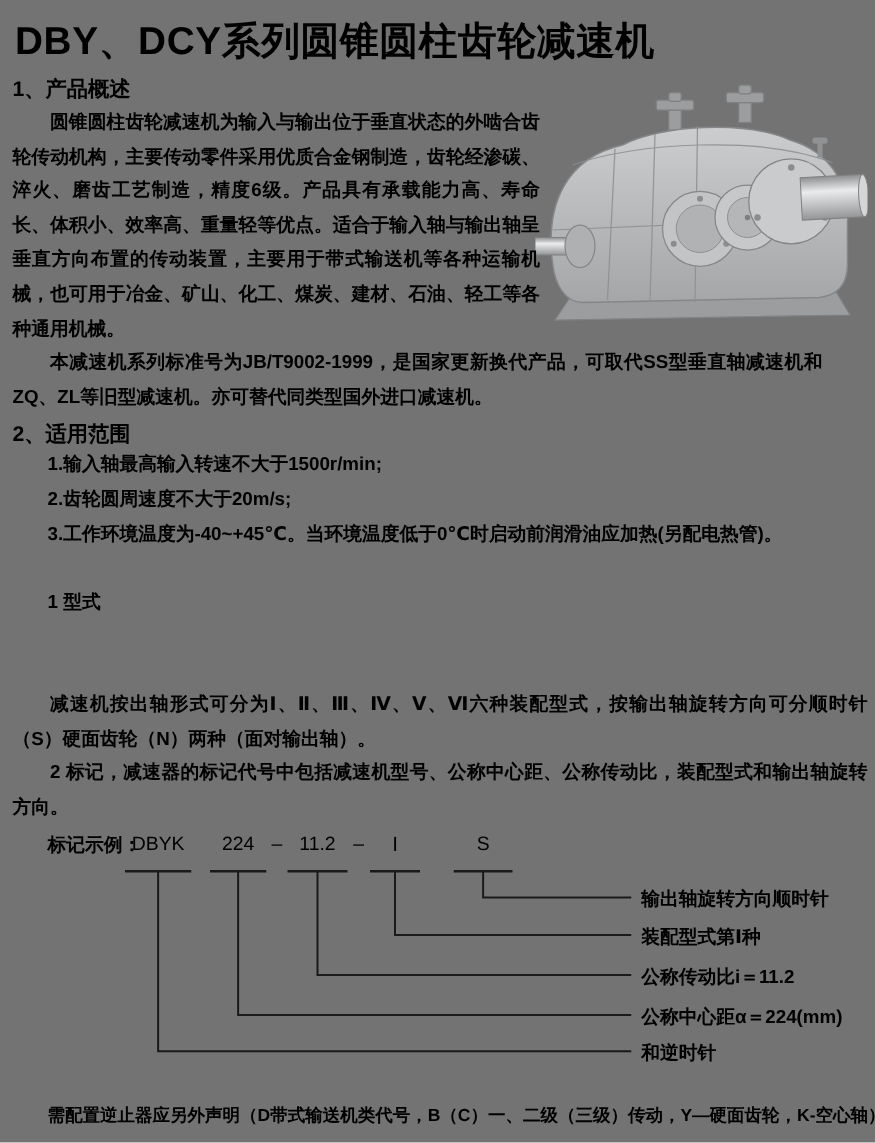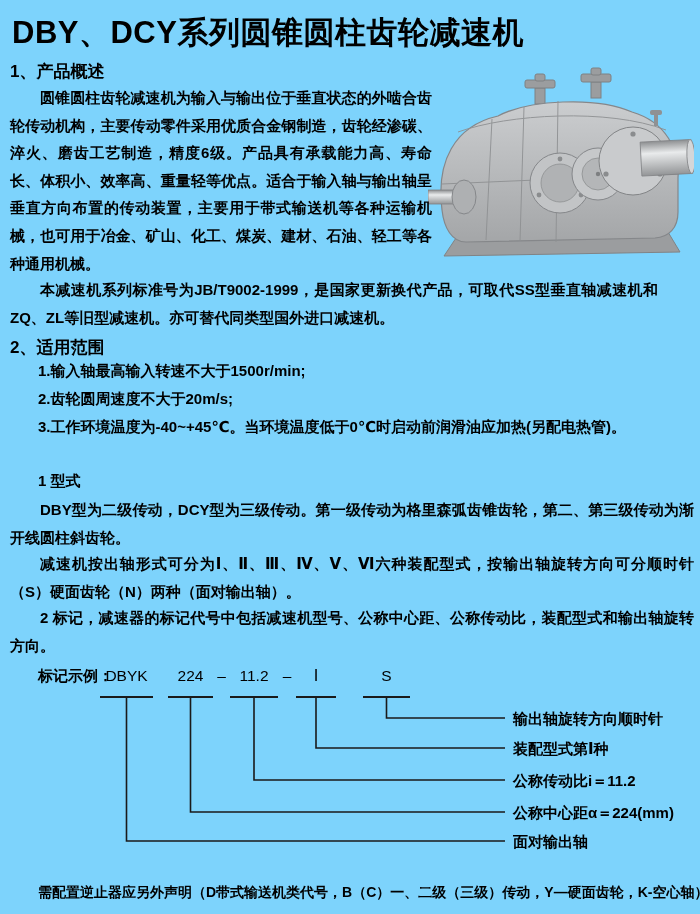--- a/index.html
+++ b/index.html
@@ -1,18 +1,18 @@
 <!DOCTYPE html>
 <html><head>
 <meta charset="utf-8">
 <style>
   * { margin:0; padding:0; box-sizing:border-box; }
   html,body { background:#ffffff; }
   .page {
-    position:relative; width:700px; height:914px; background:#7dd3fc;
+    position:relative; width:700px; height:914px; background:#737373;
     color:#000; overflow:hidden;
     font-family:"Liberation Sans","DejaVu Sans",sans-serif;
   }
   .title {
     position:absolute; top:12px; left:12px;
     font-size:31px; font-weight:bold; letter-spacing:0.5px; white-space:nowrap;
   }
   .h2 {
     position:absolute; left:10px;
     font-size:17px; font-weight:bold; white-space:nowrap;
@@ -119,21 +119,20 @@
 
   <div class="body-par" style="top:84px; width:422px;">圆锥圆柱齿轮减速机为输入与输出位于垂直状态的外啮合齿轮传动机构，主要传动零件采用优质合金钢制造，齿轮经渗碳、淬火、磨齿工艺制造，精度6级。产品具有承载能力高、寿命长、体积小、效率高、重量轻等优点。适合于输入轴与输出轴呈垂直方向布置的传动装置，主要用于带式输送机等各种运输机械，也可用于冶金、矿山、化工、煤炭、建材、石油、轻工等各种通用机械。</div>
   <div class="body-par" style="top:276px; width:648px;">本减速机系列标准号为JB/T9002-1999，是国家更新换代产品，可取代SS型垂直轴减速机和ZQ、ZL等旧型减速机。亦可替代同类型国外进口减速机。</div>
 
   <div class="h2" style="top:336px;">2、适用范围</div>
   <div class="item" style="top:362px;">1.输入轴最高输入转速不大于1500r/min;</div>
   <div class="item" style="top:390px;">2.齿轮圆周速度不大于20m/s;</div>
   <div class="item" style="top:418px;">3.工作环境温度为-40~+45℃。当环境温度低于0℃时启动前润滑油应加热(另配电热管)。</div>
 
   <div class="item" style="top:472px;">1 型式</div>
-  <div class="body-par" style="top:496px; width:684px;">DBY型为二级传动，DCY型为三级传动。第一级传动为格里森弧齿锥齿轮，第二、第三级传动为渐开线圆柱斜齿轮。</div>
   <div class="body-par" style="top:550px; width:684px;">减速机按出轴形式可分为Ⅰ、Ⅱ、Ⅲ、Ⅳ、Ⅴ、Ⅵ六种装配型式，按输出轴旋转方向可分顺时针（S）硬面齿轮（N）两种（面对输出轴）。</div>
   <div class="body-par" style="top:604px; width:684px;">2 标记，减速器的标记代号中包括减速机型号、公称中心距、公称传动比，装配型式和输出轴旋转方向。</div>
 
   <div class="diagram">
     <svg width="700" height="218" viewBox="0 0 700 218">
       <g stroke="#1a1a1a" stroke-width="2" fill="none">
         <path d="M100,52 L153,52"></path>
         <path d="M168,52 L213,52"></path>
         <path d="M230,52 L278,52"></path>
         <path d="M296,52 L336,52"></path>
@@ -152,18 +151,18 @@
     <span class="code-part" style="left:168px; width:45px;">224</span>
     <span class="code-part" style="left:213px; width:17px;">–</span>
     <span class="code-part" style="left:230px; width:48px;">11.2</span>
     <span class="code-part" style="left:278px; width:18px;">–</span>
     <span class="code-part" style="left:296px; width:40px;">Ⅰ</span>
     <span class="code-part" style="left:363px; width:47px;">S</span>
     <div class="callout" style="top:65px;text-align:right;">输出轴旋转方向顺时针</div>
     <div class="callout" style="top:95px;">装配型式第Ⅰ种</div>
     <div class="callout" style="top:127px;">公称传动比i＝11.2</div>
     <div class="callout" style="top:159px;">公称中心距α＝224(mm)</div>
-    <div class="callout" style="top:188px;">面对输出轴</div>
+    <div class="callout" style="top:188px;">和逆时针</div>
   </div>
 
   <div class="footer-note">需配置逆止器应另外声明（D带式输送机类代号，B（C）一、二级（三级）传动，Y—硬面齿轮，K-空心轴）</div>
 
 </div>
 
 </body></html>

